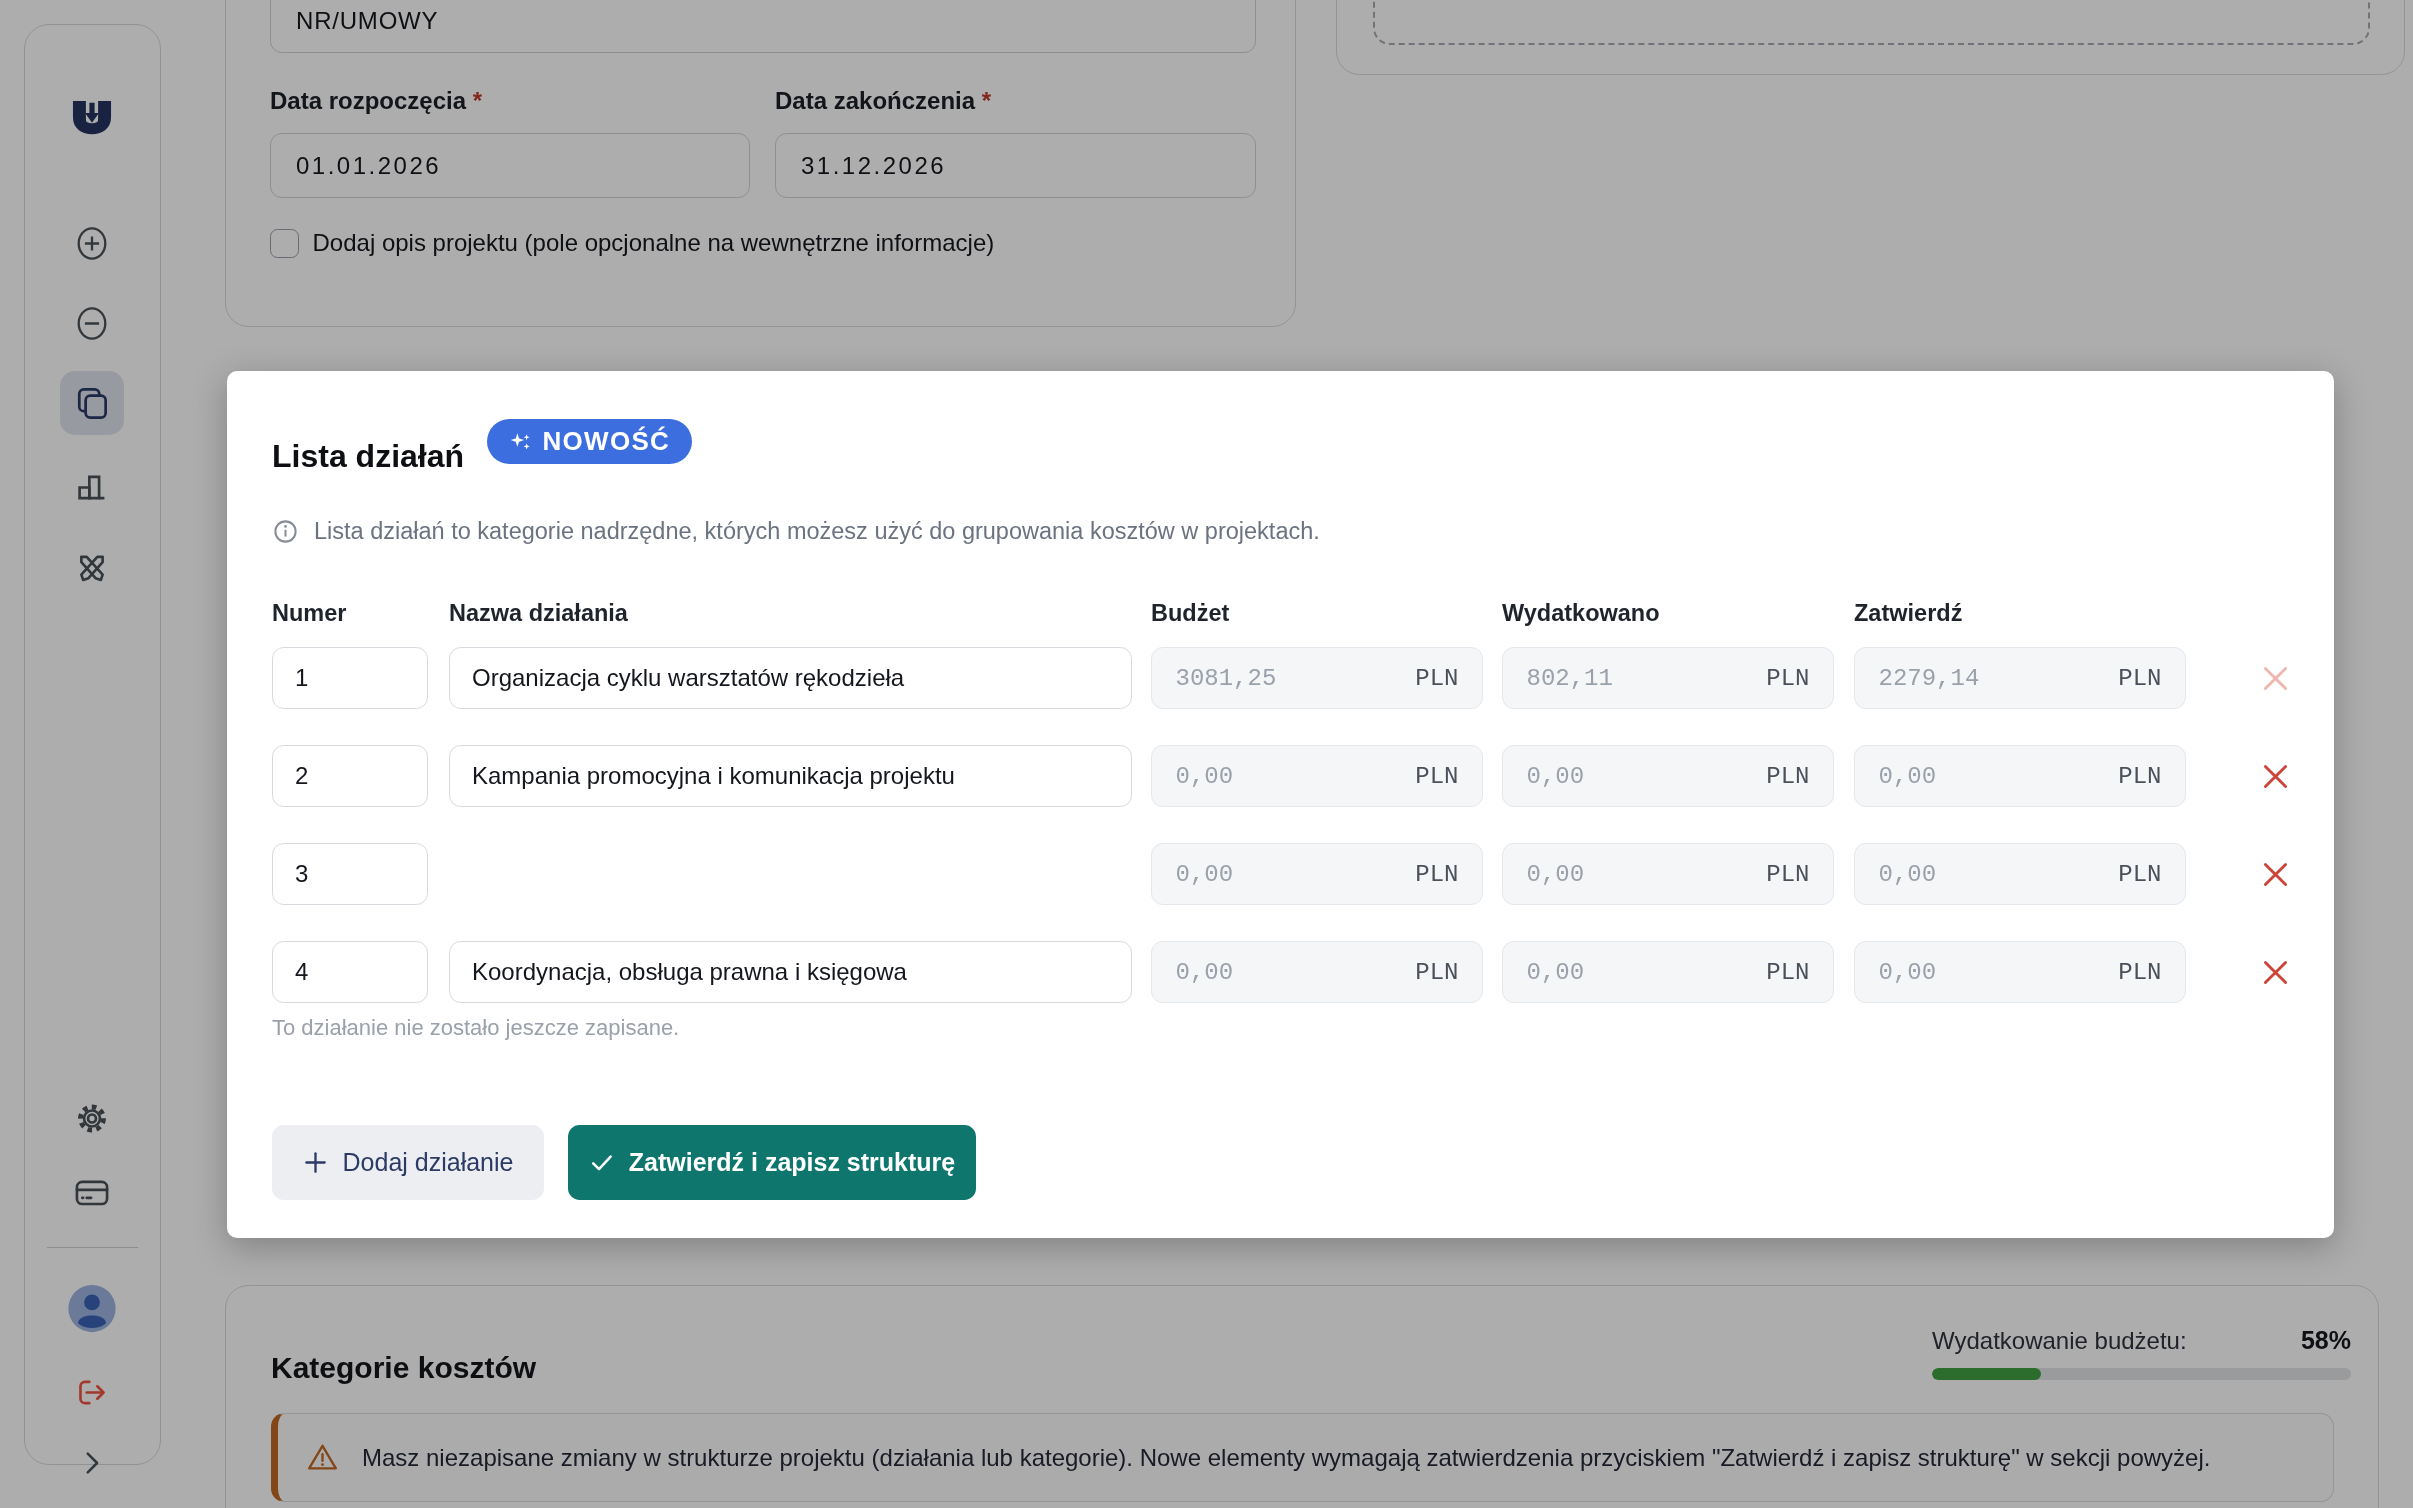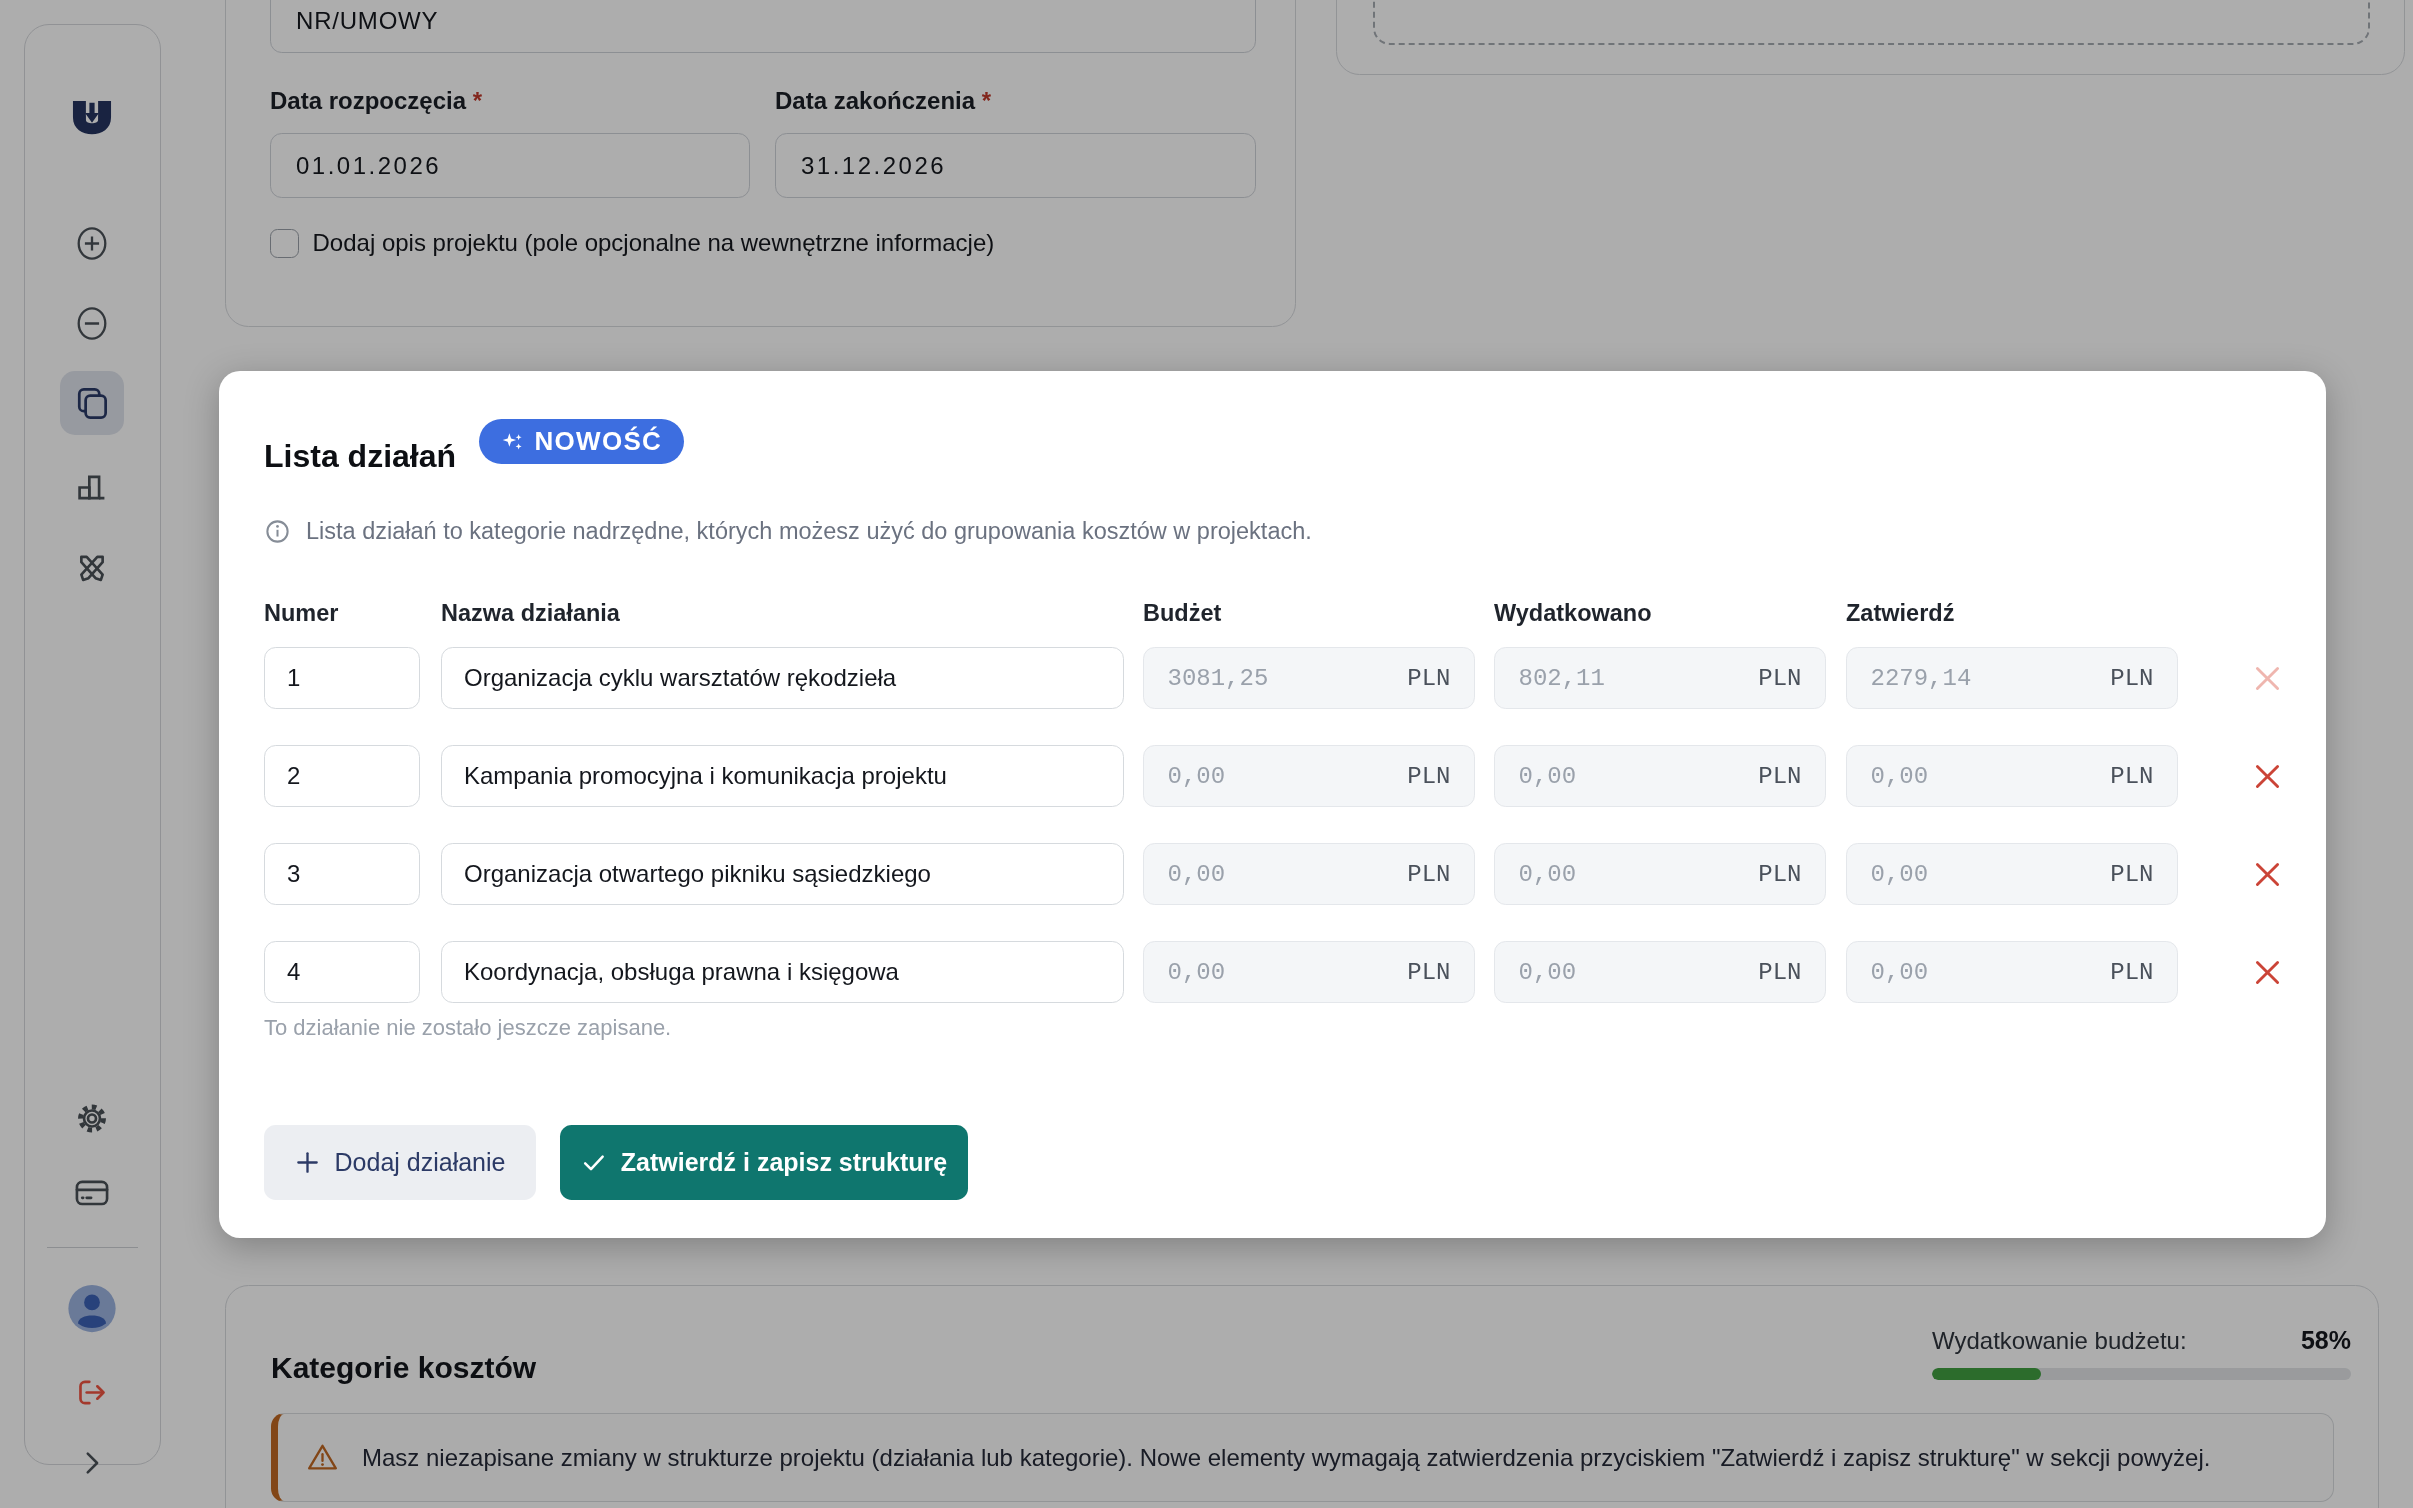--- a/index.html
+++ b/index.html
@@ -20,21 +20,21 @@
           font-family:"Liberation Sans",sans-serif;font-size:24px;color:#15181e;padding:0 25px;letter-spacing:0.8px;outline:none;}
   .flabel{position:absolute;font-size:24px;font-weight:700;color:#1b1f27;}
   .req{color:#c0392b;font-weight:700;}
   .checkrow{position:absolute;left:44px;top:280px;display:flex;align-items:center;gap:14px;}
   .checkbox{width:28.5px;height:28.5px;border:1.7px solid #9aa0a8;border-radius:7.5px;background:#fff;box-sizing:border-box;}
   .checklabel{font-size:24px;color:#15181e;}
   
   .upload-card{left:1336px;top:-52px;width:1069px;height:127px;z-index:1;overflow:hidden;}
   .dashed{position:absolute;left:36px;top:-44px;width:997px;height:140px;border:2.5px dashed #a6abb2;border-radius:17px;box-sizing:border-box;}
   
-  .spot-card{position:absolute;left:219px;top:371px;width:2107px;height:867px;background:#fff;border-radius:21px;
+  .spot-card{position:absolute;left:227px;top:371px;width:2107px;height:867px;background:#fff;border-radius:10px;
              z-index:20;box-shadow:0 8.4px 34px rgba(0,0,0,0.25);}
   .spot-title{position:absolute;left:45px;top:46px;font-size:32px;font-weight:700;color:#0d0f13;}
   .badge{position:absolute;left:260px;top:48px;height:45px;padding:0 22px;border-radius:23.5px;display:flex;align-items:center;gap:10px;
          color:#fff;font-size:26px;font-weight:700;letter-spacing:1.3px;}
   .info-row{position:absolute;left:45px;top:147px;display:flex;align-items:center;gap:15px;color:#6b7280;font-size:23.5px;}
   .thead span{position:absolute;top:229px;font-size:23.5px;font-weight:600;color:#1f242c;}
   .rows{position:absolute;left:0;top:276px;width:100%;}
   .arow{position:relative;height:62px;margin-bottom:36px;}
   .cell{position:absolute;top:0;height:62px;box-sizing:border-box;border-radius:11.7px;font-size:24px;font-family:Liberation Mono, monospace;}
   .in-num{left:45px;width:156px;}
@@ -233,21 +233,20 @@
       </div>
       <button class="x-btn">
         <svg class="ic" width="37" height="37" viewBox="0 0 44 44" fill="none" stroke-width="3.4" stroke-linecap="round">
           <line x1="10" y1="10" x2="34" y2="34"></line>
               <line x1="34" y1="10" x2="10" y2="34"></line>
         </svg>
       </button>
     </div>
         <div class="arow">
       <input class="cell in-num in-edit" readonly="" value="3" style="">
-      <input class="cell in-name in-edit" readonly="" value="Organizacja otwartego pikniku sąsiedzkiego" style="">
       <div class="cell money m1">
         <span class="mval">0,00</span>
         <span class="mcur">PLN</span>
       </div>
       <div class="cell money m2">
         <span class="mval">0,00</span>
         <span class="mcur">PLN</span>
       </div>
       <div class="cell money m3">
         <span class="mval">0,00</span>

